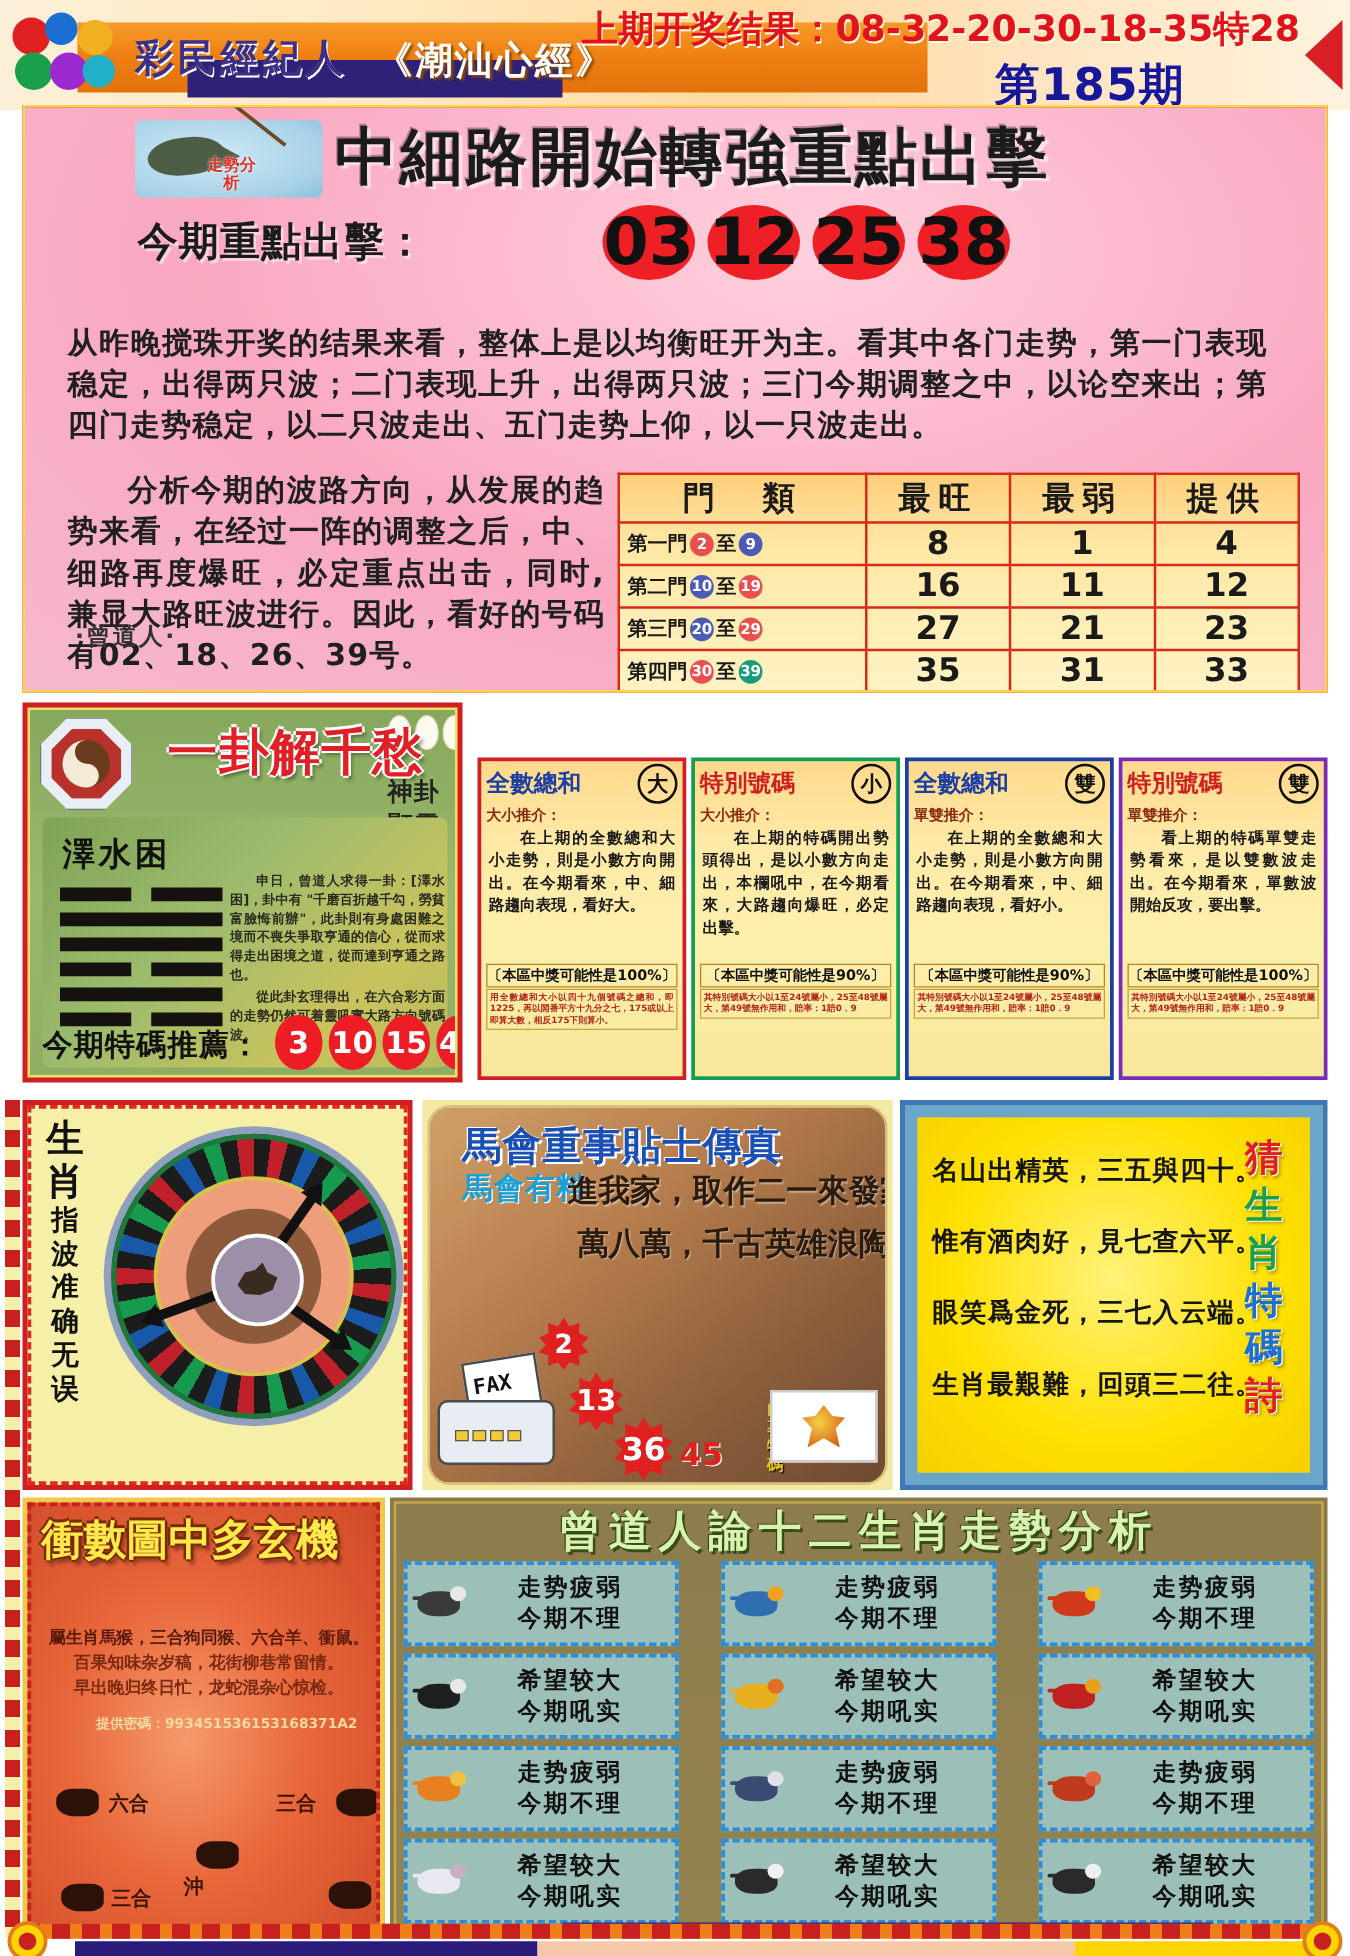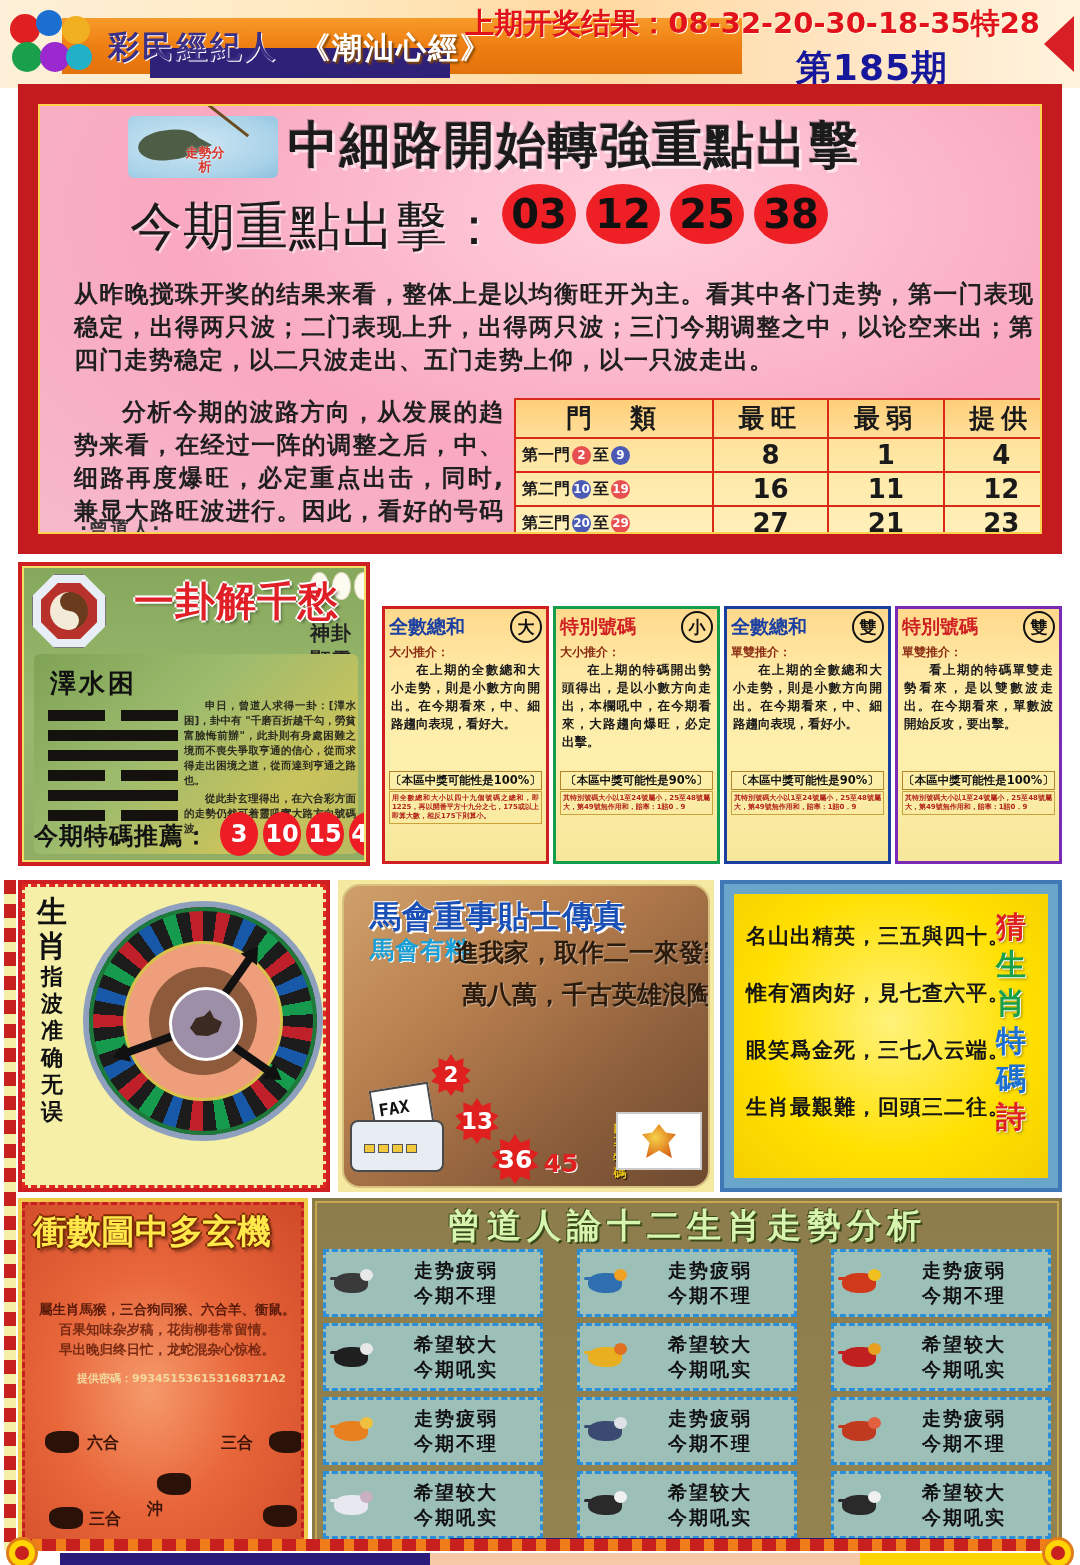--- a/index.html
+++ b/index.html
@@ -26,44 +26,44 @@
   .lastdraw{position:absolute;right:40px;top:4px;font-size:29px;font-weight:bold;color:#e1121b;
      letter-spacing:0px;white-space:nowrap;text-shadow:1px 1px 0 #ffd;}
   .issue{position:absolute;right:132px;top:44px;font-size:36px;font-weight:bold;color:#17179c;
      letter-spacing:1px;white-space:nowrap;}
   .hdr-tri{position:absolute;right:6px;top:16px;width:0;height:0;
      border-top:28px solid transparent;border-bottom:28px solid transparent;border-right:30px solid #d81f26;}
   .hdr-tri-y{position:absolute;right:4px;top:12px;width:34px;height:66px;background:#ffd400;z-index:-1;}
 
   
   .pink-wrap{position:absolute;left:18px;top:84px;width:1044px;height:470px;
-     background:#c41b1f;padding:20px;box-sizing:border-box;}
+     background:#c41b1f;padding:0;box-sizing:border-box;}
   .pink-in{position:relative;width:100%;height:100%;
      background:radial-gradient(ellipse at 60% 25%,#ffd0dd 0%,#f9a8c0 55%,#f6b9cc 100%);
      border:2px solid #ffd24d;box-sizing:border-box;overflow:hidden;}
   .fishicon{position:absolute;left:88px;top:10px;width:150px;height:62px;
      background:radial-gradient(ellipse at 40% 45%,#cfe8f5 0%,#a9d2e8 70%,#8cc0dd 100%);
      border-radius:6px;}
   .fish-body{position:absolute;left:10px;top:14px;width:62px;height:30px;border-radius:50%/55%;
      background:#4e5d46;transform:rotate(-6deg);}
   .fish-tail{position:absolute;left:64px;top:18px;width:0;height:0;
      border-top:11px solid transparent;border-bottom:11px solid transparent;border-left:20px solid #4e5d46;}
   .fish-rod{position:absolute;left:72px;top:2px;width:54px;height:3px;background:#6d4b22;transform:rotate(38deg);}
   .fish-lbl{position:absolute;left:54px;top:30px;font-size:13px;font-weight:bold;color:#d8352c;
      line-height:14px;text-align:center;width:46px;text-shadow:0 0 2px #fff;}
   .headline{position:absolute;left:248px;top:6px;font-size:50px;font-weight:bold;color:#1b1b1b;
      letter-spacing:2px;white-space:nowrap;
      text-shadow:3px 3px 0 rgba(255,255,255,.55), -1px -1px 0 rgba(0,0,0,.3);}
   .pickrow{position:absolute;left:30px;top:78px;width:900px;height:70px;}
-  .pick-label{position:absolute;left:60px;top:8px;font-size:52px;font-weight:normal;color:#1b1b1b;
+  .pick-label{position:absolute;left:60px;top:8px;font-size:32px;font-weight:bold;color:#1b1b1b;
      letter-spacing:1px;white-space:nowrap;text-shadow:2px 2px 0 rgba(255,255,255,.5);}
   .pick-balls{position:absolute;left:432px;top:0;display:flex;gap:10px;}
   .pball{width:74px;height:60px;border-radius:50%;background:#ee2026;
      display:flex;align-items:center;justify-content:center;
-     font-size:40px;font-weight:bold;color:#111;}
+     font-size:52px;font-weight:bold;color:#111;}
   .article{position:absolute;left:34px;top:148px;width:430px;font-size:24px;line-height:33px;
      color:#1f1f1f;letter-spacing:1px;font-weight:bold;text-align:justify;}
   .article p{margin:0;}
   .article .ind{text-indent:2em;}
   .article-top{position:absolute;left:34px;top:148px;width:960px;font-size:24px;line-height:33px;
      color:#1f1f1f;letter-spacing:1px;font-weight:bold;text-align:justify;}
   .signature{position:absolute;left:40px;top:410px;font-size:19px;font-weight:bold;color:#333;letter-spacing:2px;}
 
   
   .dtable{position:absolute;left:474px;top:292px;width:546px;border-collapse:collapse;

